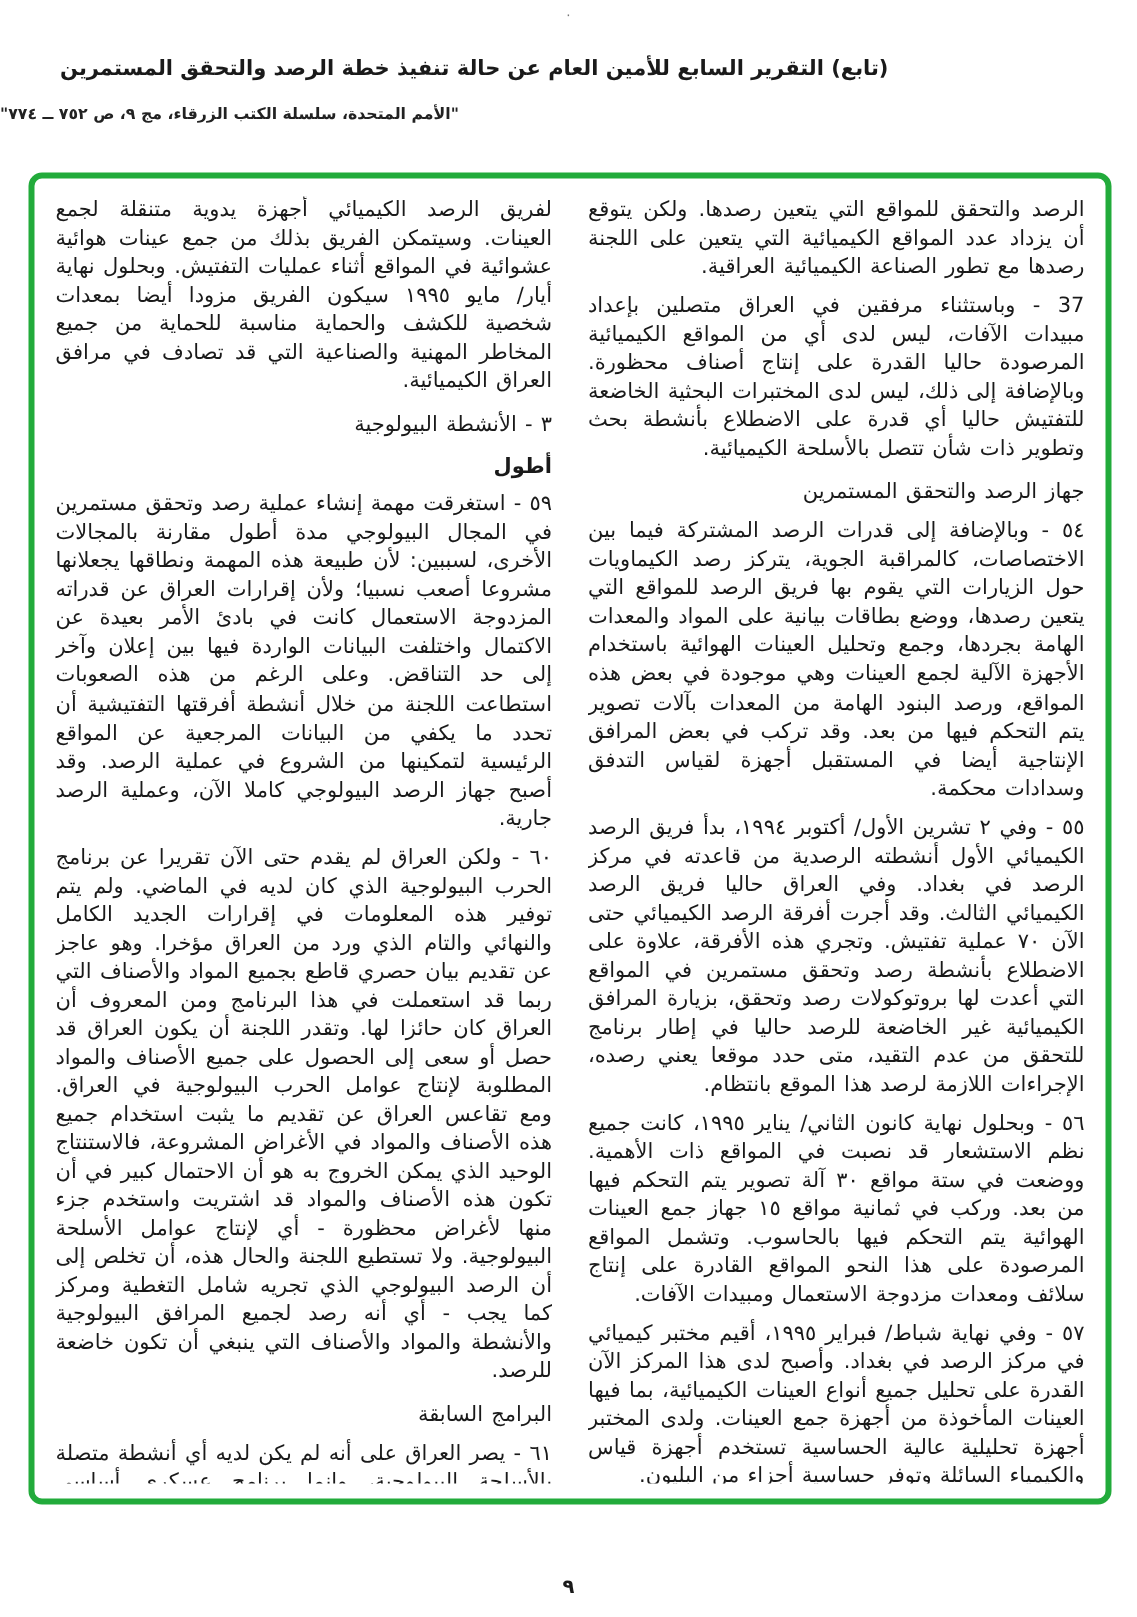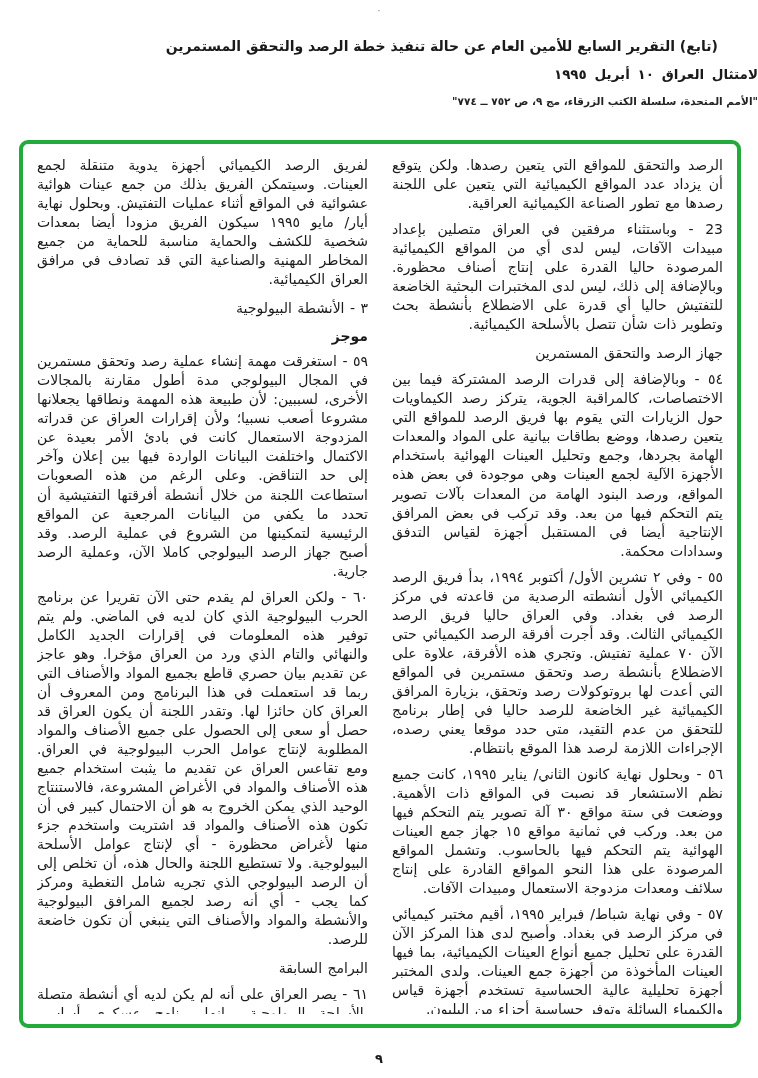--- a/index.html
+++ b/index.html
@@ -18,21 +18,21 @@
 
   
   .scan-dot{
     position:absolute;top:6px;left:50%;transform:translateX(-50%);
     font-size:9px;color:#777;
   }
 
   
   .header{
     direction:rtl;
-    text-align:right;
+    text-align:left;
     padding-top:36px;
   }
   .title-line-1{
     font-weight:bold;
     font-size:14px;
     line-height:1.5;
     margin:0 40px;
   }
   .title-line-2{
     font-weight:bold;
@@ -97,42 +97,41 @@
 </style>
 </head>
 <body>
 
 <div class="page">
 
   <div class="scan-dot">·</div>
 
   <div class="header">
     <div class="title-line-1">(تابع) التقرير السابع للأمين العام عن حالة تنفيذ خطة الرصد والتحقق المستمرين</div>
-    <div class="title-line-2">لامتثال العراق ١٠ أبريل ١٩٩٥</div>
     <div class="source-line">"الأمم المتحدة، سلسلة الكتب الزرقاء، مج ٩، ص ٧٥٢ ــ ٧٧٤"</div>
   </div>
 
   <div class="content-box">
     <div class="columns">
 
       <div class="col">
         <p class="para">الرصد والتحقق للمواقع التي يتعين رصدها. ولكن يتوقع أن يزداد عدد المواقع الكيميائية التي يتعين على اللجنة رصدها مع تطور الصناعة الكيميائية العراقية.</p>
-        <p class="para">23 - وباستثناء مرفقين في العراق متصلين بإعداد مبيدات الآفات، ليس لدى أي من المواقع الكيميائية المرصودة حاليا القدرة على إنتاج أصناف محظورة. وبالإضافة إلى ذلك، ليس لدى المختبرات البحثية الخاضعة للتفتيش حاليا أي قدرة على الاضطلاع بأنشطة بحث وتطوير ذات شأن تتصل بالأسلحة الكيميائية.</p>
+        <p class="para">37 - وباستثناء مرفقين في العراق متصلين بإعداد مبيدات الآفات، ليس لدى أي من المواقع الكيميائية المرصودة حاليا القدرة على إنتاج أصناف محظورة. وبالإضافة إلى ذلك، ليس لدى المختبرات البحثية الخاضعة للتفتيش حاليا أي قدرة على الاضطلاع بأنشطة بحث وتطوير ذات شأن تتصل بالأسلحة الكيميائية.</p>
         <p class="para section-heading">جهاز الرصد والتحقق المستمرين</p>
         <p class="para">٥٤ - وبالإضافة إلى قدرات الرصد المشتركة فيما بين الاختصاصات، كالمراقبة الجوية، يتركز رصد الكيماويات حول الزيارات التي يقوم بها فريق الرصد للمواقع التي يتعين رصدها، ووضع بطاقات بيانية على المواد والمعدات الهامة بجردها، وجمع وتحليل العينات الهوائية باستخدام الأجهزة الآلية لجمع العينات وهي موجودة في بعض هذه المواقع، ورصد البنود الهامة من المعدات بآلات تصوير يتم التحكم فيها من بعد. وقد تركب في بعض المرافق الإنتاجية أيضا في المستقبل أجهزة لقياس التدفق وسدادات محكمة.</p>
         <p class="para">٥٥ - وفي ٢ تشرين الأول/ أكتوبر ١٩٩٤، بدأ فريق الرصد الكيميائي الأول أنشطته الرصدية من قاعدته في مركز الرصد في بغداد. وفي العراق حاليا فريق الرصد الكيميائي الثالث. وقد أجرت أفرقة الرصد الكيميائي حتى الآن ٧٠ عملية تفتيش. وتجري هذه الأفرقة، علاوة على الاضطلاع بأنشطة رصد وتحقق مستمرين في المواقع التي أعدت لها بروتوكولات رصد وتحقق، بزيارة المرافق الكيميائية غير الخاضعة للرصد حاليا في إطار برنامج للتحقق من عدم التقيد، متى حدد موقعا يعني رصده، الإجراءات اللازمة لرصد هذا الموقع بانتظام.</p>
         <p class="para">٥٦ - وبحلول نهاية كانون الثاني/ يناير ١٩٩٥، كانت جميع نظم الاستشعار قد نصبت في المواقع ذات الأهمية. ووضعت في ستة مواقع ٣٠ آلة تصوير يتم التحكم فيها من بعد. وركب في ثمانية مواقع ١٥ جهاز جمع العينات الهوائية يتم التحكم فيها بالحاسوب. وتشمل المواقع المرصودة على هذا النحو المواقع القادرة على إنتاج سلائف ومعدات مزدوجة الاستعمال ومبيدات الآفات.</p>
         <p class="para">٥٧ - وفي نهاية شباط/ فبراير ١٩٩٥، أقيم مختبر كيميائي في مركز الرصد في بغداد. وأصبح لدى هذا المركز الآن القدرة على تحليل جميع أنواع العينات الكيميائية، بما فيها العينات المأخوذة من أجهزة جمع العينات. ولدى المختبر أجهزة تحليلية عالية الحساسية تستخدم أجهزة قياس والكيمياء السائلة وتوفر حساسية أجزاء من البليون.</p>
         <p class="para">٥٨ - ويجري الآن إدخال تعديلات ثانوية على أجهزة جمع العينات الهوائية لزيادة موثوقيتها. وستكتمل التعديلات في أيار/ مايو 1989. وستتاح في هذه الأثناء</p>
       </div>
 
       <div class="col">
         <p class="para">لفريق الرصد الكيميائي أجهزة يدوية متنقلة لجمع العينات. وسيتمكن الفريق بذلك من جمع عينات هوائية عشوائية في المواقع أثناء عمليات التفتيش. وبحلول نهاية أيار/ مايو ١٩٩٥ سيكون الفريق مزودا أيضا بمعدات شخصية للكشف والحماية مناسبة للحماية من جميع المخاطر المهنية والصناعية التي قد تصادف في مرافق العراق الكيميائية.</p>
         <p class="para section-heading">٣ - الأنشطة البيولوجية</p>
-        <p class="para sub-heading">موجز</p>
+        <p class="para sub-heading">أطول</p>
         <p class="para">٥٩ - استغرقت مهمة إنشاء عملية رصد وتحقق مستمرين في المجال البيولوجي مدة أطول مقارنة بالمجالات الأخرى، لسببين: لأن طبيعة هذه المهمة ونطاقها يجعلانها مشروعا أصعب نسبيا؛ ولأن إقرارات العراق عن قدراته المزدوجة الاستعمال كانت في بادئ الأمر بعيدة عن الاكتمال واختلفت البيانات الواردة فيها بين إعلان وآخر إلى حد التناقض. وعلى الرغم من هذه الصعوبات استطاعت اللجنة من خلال أنشطة أفرقتها التفتيشية أن تحدد ما يكفي من البيانات المرجعية عن المواقع الرئيسية لتمكينها من الشروع في عملية الرصد. وقد أصبح جهاز الرصد البيولوجي كاملا الآن، وعملية الرصد جارية.</p>
         <p class="para">٦٠ - ولكن العراق لم يقدم حتى الآن تقريرا عن برنامج الحرب البيولوجية الذي كان لديه في الماضي. ولم يتم توفير هذه المعلومات في إقرارات الجديد الكامل والنهائي والتام الذي ورد من العراق مؤخرا. وهو عاجز عن تقديم بيان حصري قاطع بجميع المواد والأصناف التي ربما قد استعملت في هذا البرنامج ومن المعروف أن العراق كان حائزا لها. وتقدر اللجنة أن يكون العراق قد حصل أو سعى إلى الحصول على جميع الأصناف والمواد المطلوبة لإنتاج عوامل الحرب البيولوجية في العراق. ومع تقاعس العراق عن تقديم ما يثبت استخدام جميع هذه الأصناف والمواد في الأغراض المشروعة، فالاستنتاج الوحيد الذي يمكن الخروج به هو أن الاحتمال كبير في أن تكون هذه الأصناف والمواد قد اشتريت واستخدم جزء منها لأغراض محظورة - أي لإنتاج عوامل الأسلحة البيولوجية. ولا تستطيع اللجنة والحال هذه، أن تخلص إلى أن الرصد البيولوجي الذي تجريه شامل التغطية ومركز كما يجب - أي أنه رصد لجميع المرافق البيولوجية والأنشطة والمواد والأصناف التي ينبغي أن تكون خاضعة للرصد.</p>
         <p class="para section-heading">البرامج السابقة</p>
         <p class="para">٦١ - يصر العراق على أنه لم يكن لديه أي أنشطة متصلة بالأسلحة البيولوجية، وإنما برنامج عسكري أساسي للبحوث البيولوجية فحسب. ويقول العراق إن هذا البرنامج الذي أعلن أنه كان منفذا في موقع سلمان باك فقط، استهل في عام ١٩٨٦ وأوقف في عام ١٩٩٠. وأعلن أن هذا البرنامج وظف ١٠ أشخاص وأنه لم ينتج سوى ١٠ دراسات بحثية أساسية عن الجوانب المختلفة لثلاثة أنواع مــن</p>
       </div>
 
     </div>
   </div>
 
   <div class="page-number">٩</div>

